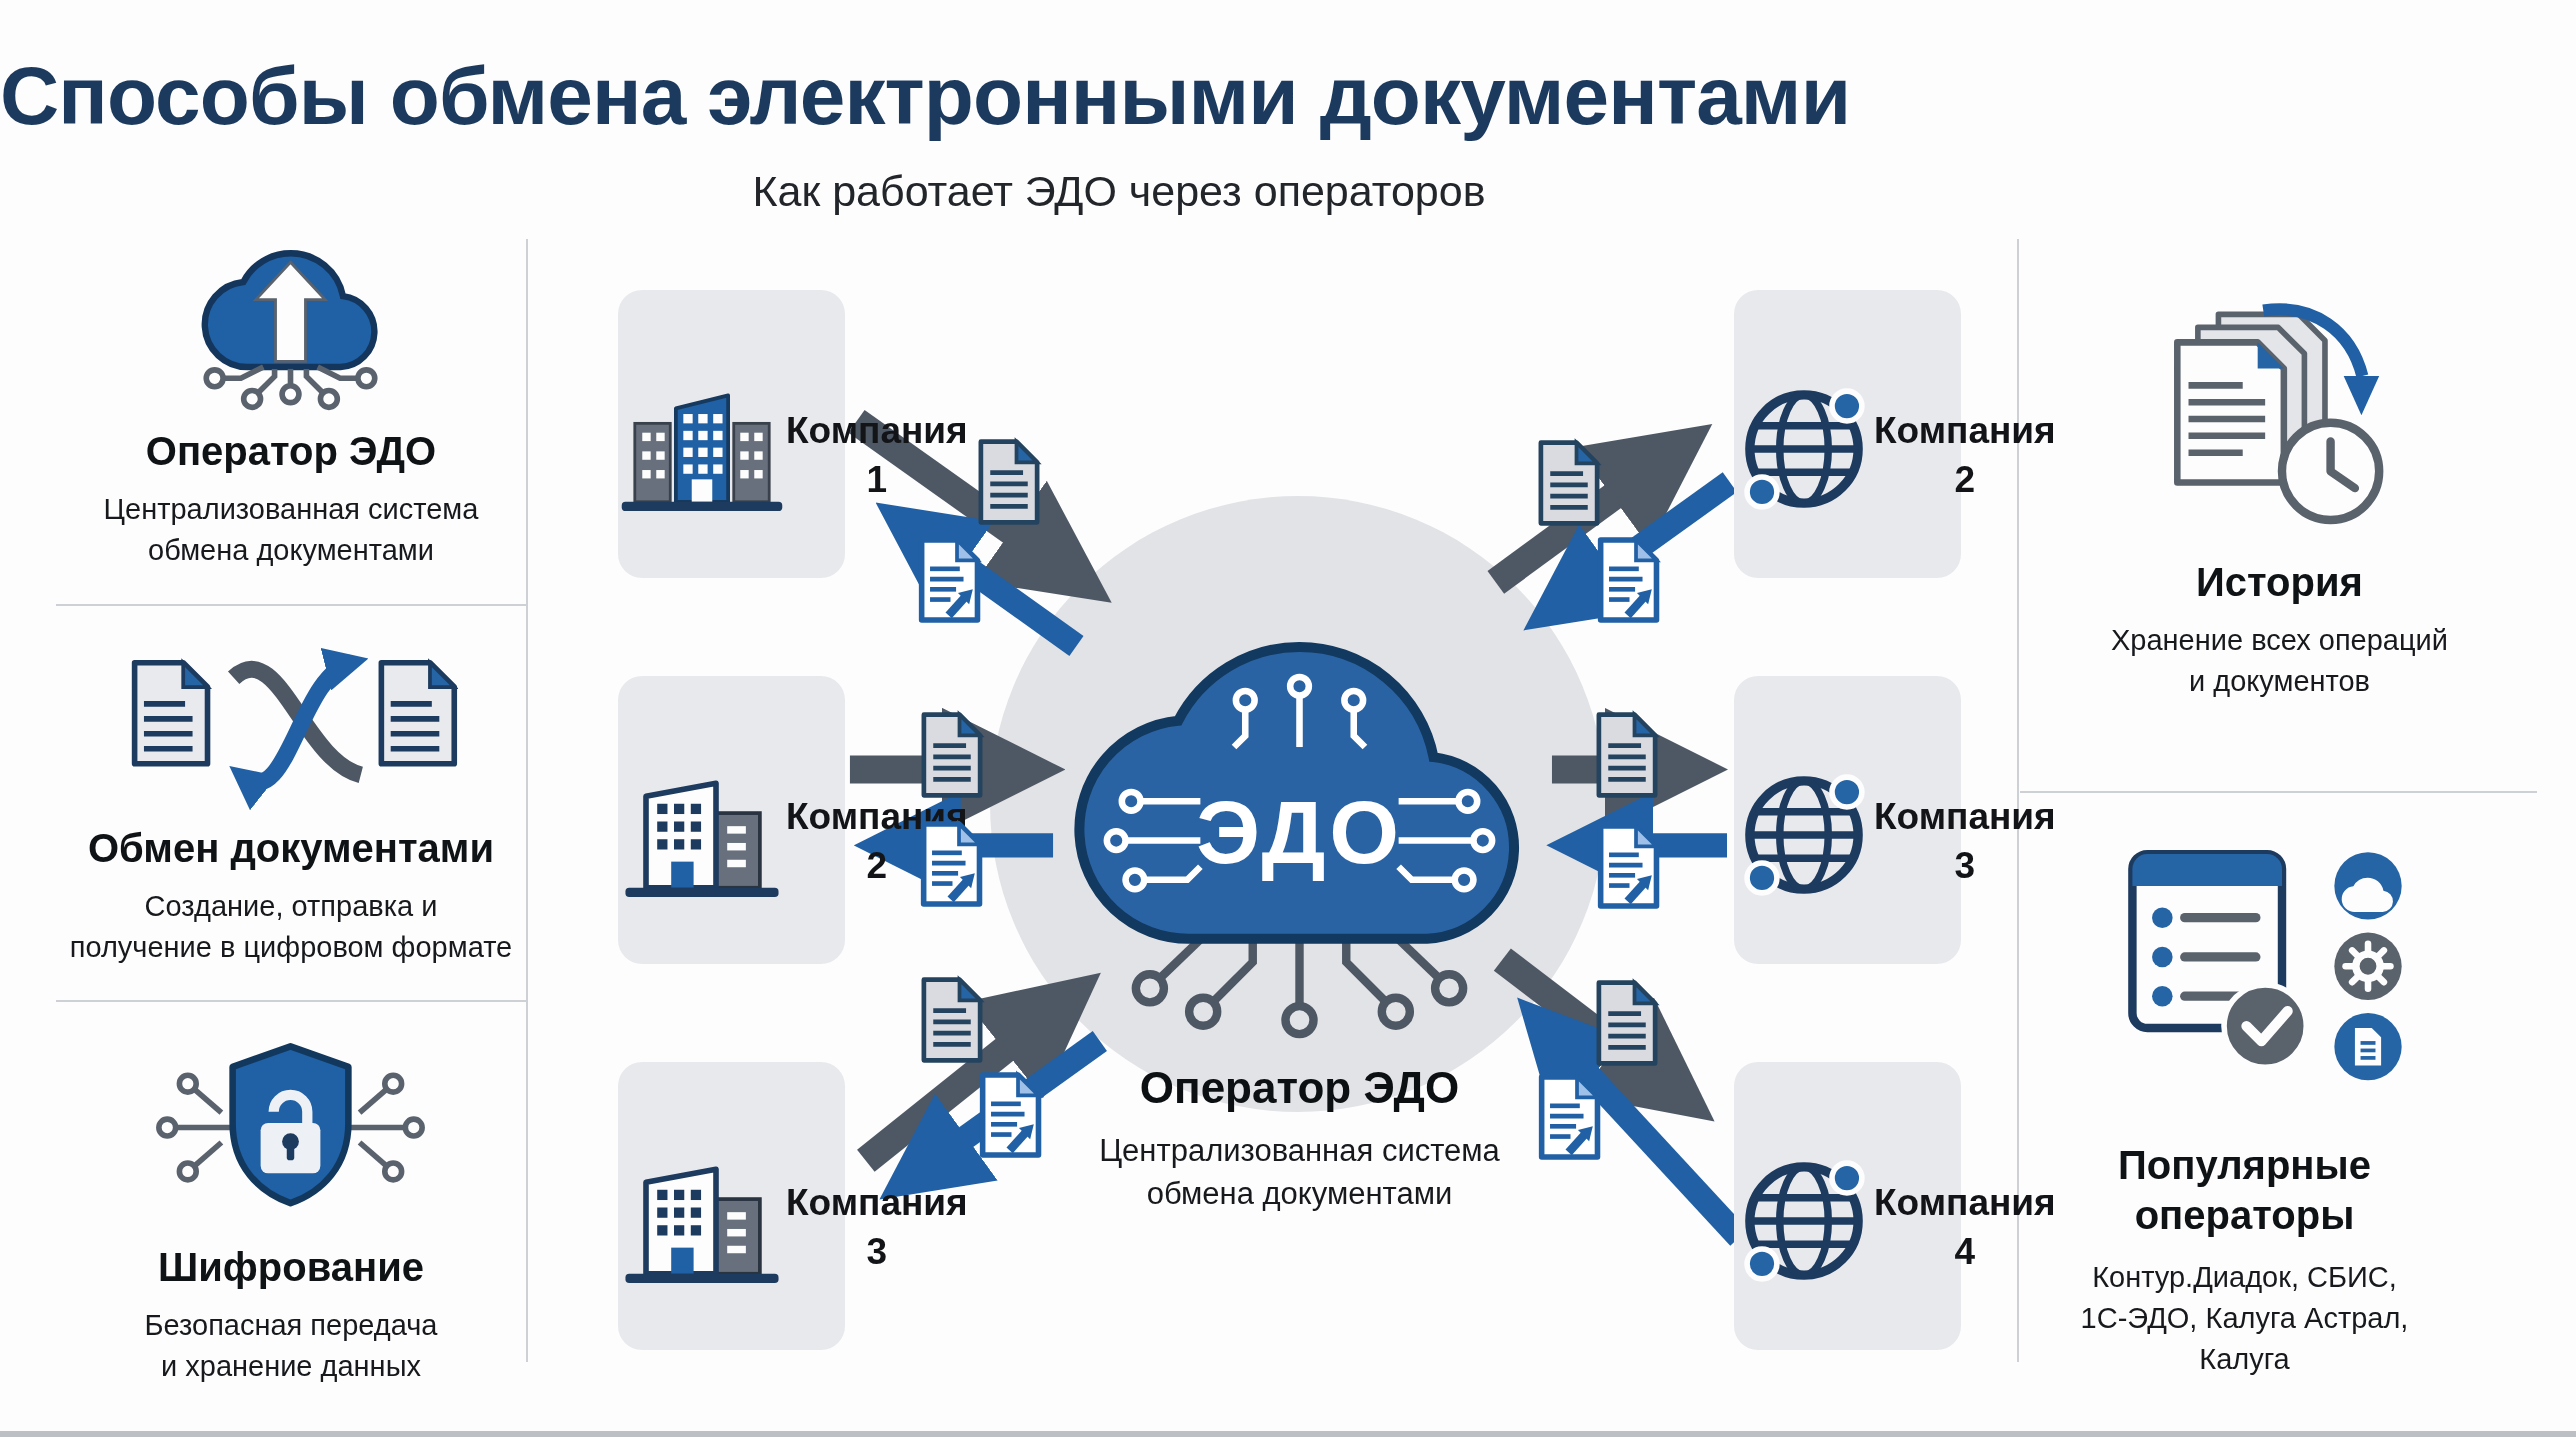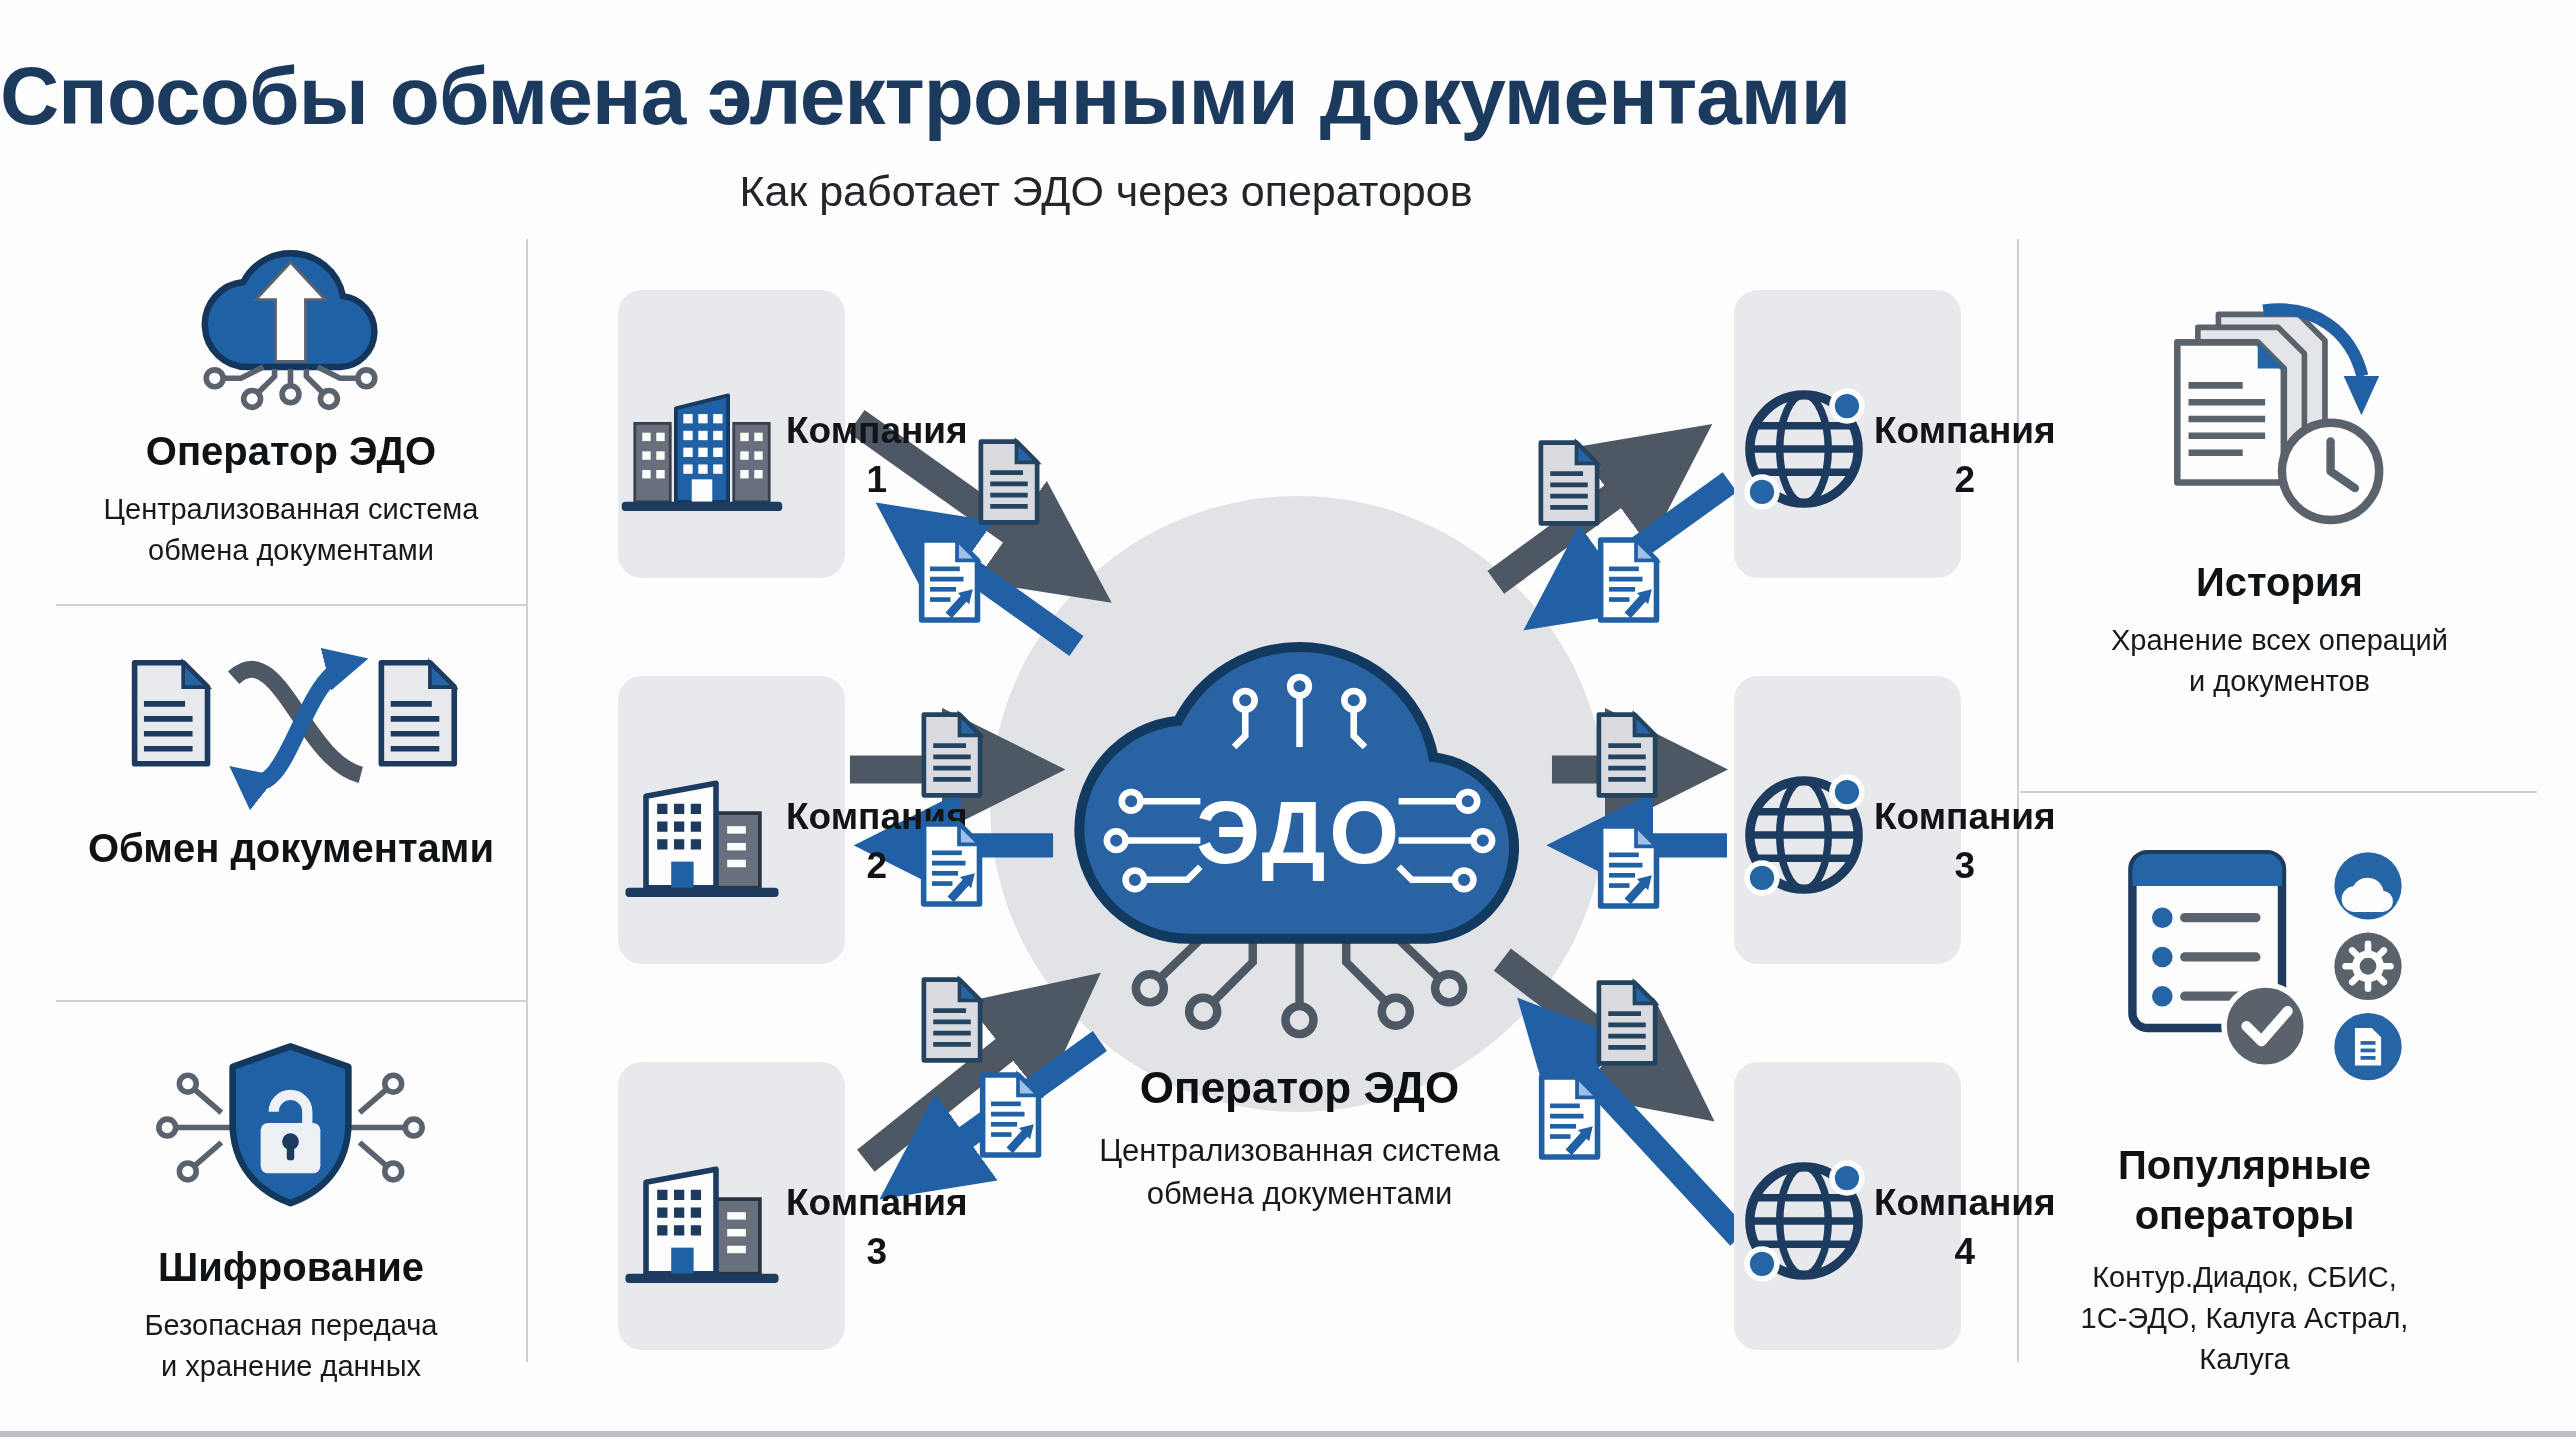--- a/index.html
+++ b/index.html
@@ -24,21 +24,21 @@
   .doc{z-index:4;}
   svg{display:block;}
   .bottom-strip{position:absolute;left:0;bottom:0;width:100%;height:7.5px;background:#bcbfc4;}
 </style>
 </head>
 <body>
 
 <div class="canvas">
 
   <div class="abs page-title" style="left:0;top:49px;width:2576px;">Способы обмена электронными документами</div>
-  <div class="abs page-subtitle" style="left:0;top:167px;width:2212px;">Как работает ЭДО через операторов</div>
+  <div class="abs page-subtitle" style="left:13px;top:167px;width:2212px;">Как работает ЭДО через операторов</div>
 
   <div class="abs divider-v" style="left:526px;top:239px;height:1123px;"></div>
 
   <svg class="abs" style="left:192px;top:221px;" width="197" height="191" viewBox="0 0 210 204">
     <path d="M19.35 10.04A7.49 7.49 0 0 0 12 4 7.48 7.48 0 0 0 5.35 8.04 5.994 5.994 0 0 0 6 20h13a5 5 0 0 0 .35-9.96z" transform="translate(14,4) scale(7.6)" fill="#2060a5" stroke="#14365c" stroke-width="0.9"></path>
     <polygon points="105,44 142,84 121,84 121,150 89,150 89,84 68,84" fill="#fdfdfd" stroke="#59626d" stroke-width="3"></polygon>
     <g stroke="#59626d" stroke-width="6" fill="none">
       <path d="M105,158 v18"></path>
         <path d="M88,158 v8 l-17,17"></path>
         <path d="M122,158 v8 l17,17"></path>
@@ -86,20 +86,24 @@
           <line x1="14" y1="64" x2="66" y2="64"></line>
           <line x1="14" y1="80" x2="66" y2="80"></line>
           <line x1="14" y1="96" x2="66" y2="96"></line>
         </g>
     </g>
     <path d="M112,52 C160,8 186,140 248,156" stroke="#4e5864" stroke-width="18" fill="none"></path>
     <path d="M122,158 C170,196 182,50 238,36" stroke="#2160a4" stroke-width="18" fill="none" marker-start="url(#mbx)" marker-end="url(#mbx)"></path>
   </svg>
   <div class="abs card" style="left:56px;top:826px;width:470px;">
     <div class="card-title">Обмен документами</div>
+    <div class="card-desc" style="margin-top:15px;">
+      <span style="display:block">Создание, отправка и</span>
+      <span style="display:block">получение в цифровом формате</span>
+    </div>
   </div>
   <div class="abs divider-h" style="left:56px;top:1000px;width:470px;"></div>
 
   <svg class="abs" style="left:150px;top:1037px;" width="281" height="183" viewBox="0 0 300 196">
     <g stroke="#59626d" stroke-width="6" fill="none">
       <path d="M27,97 h61"></path>
         <path d="M46,55 l30,26"></path>
         <path d="M46,139 l30,-26"></path>
       <path d="M273,97 h-61"></path>
         <path d="M254,55 l-30,26"></path>

